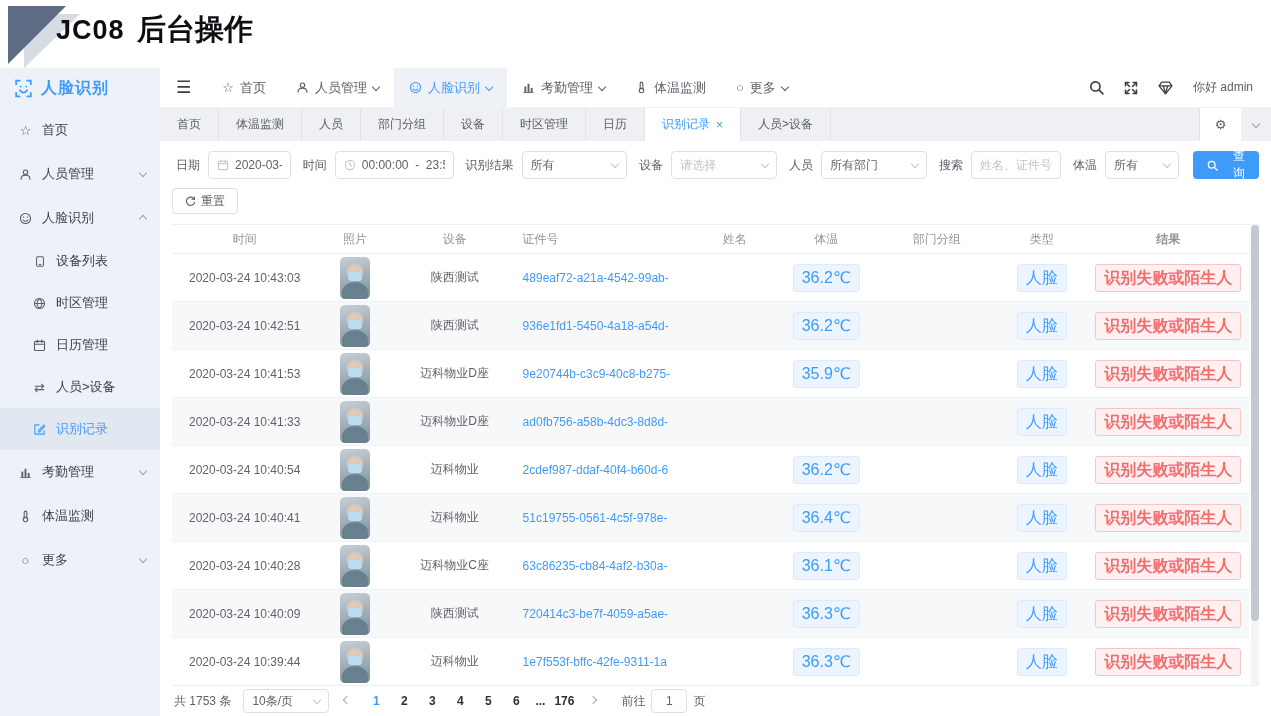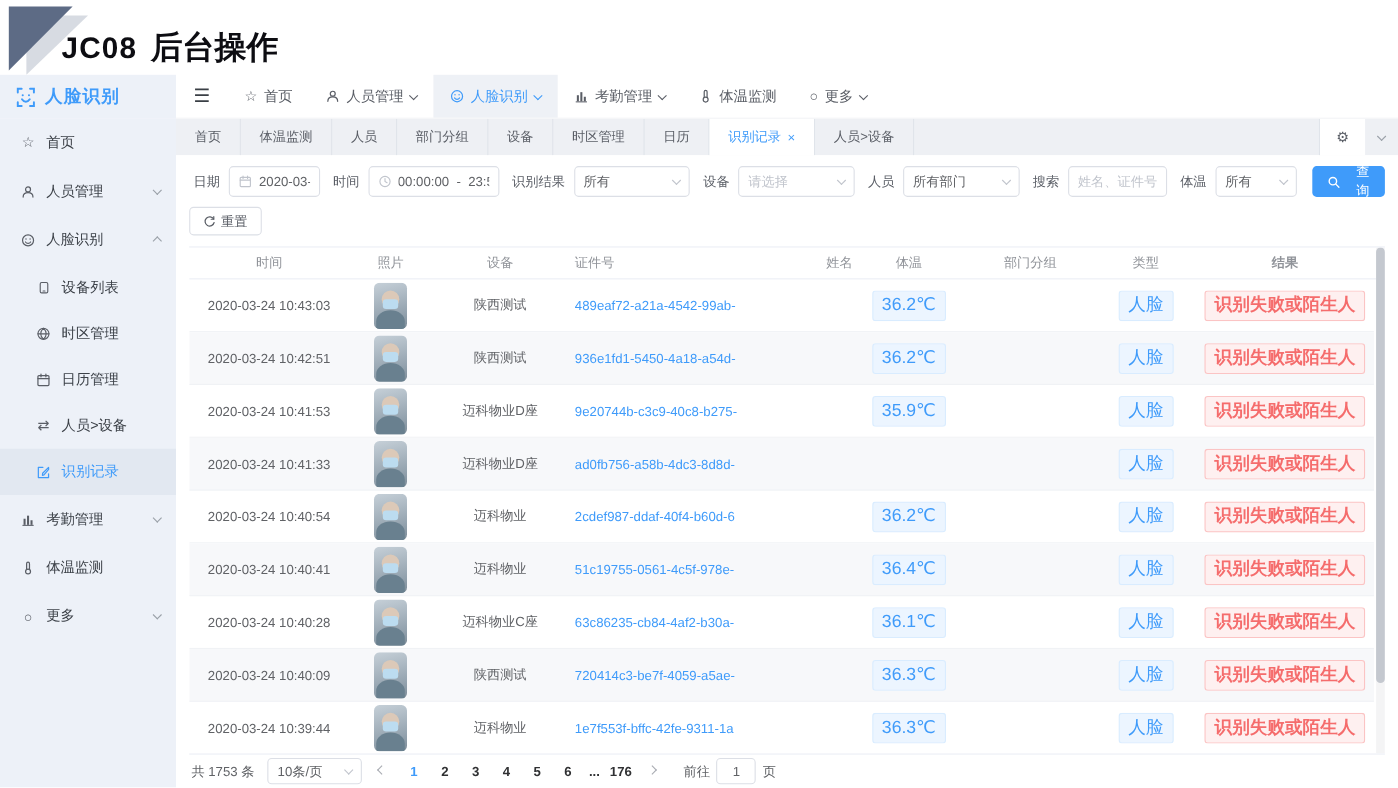--- a/index.html
+++ b/index.html
@@ -3,21 +3,21 @@
 <meta charset="utf-8">
 <style>
   * { margin:0; padding:0; box-sizing:border-box; }
   html,body { width:1271px; height:716px; overflow:hidden; background:#fff;
     font-family:"Liberation Sans","DejaVu Sans",sans-serif; }
   .stage { position:relative; width:1271px; height:716px; background:#fff; }
 
   
   .banner { position:relative; height:68px; background:#fff; }
   .banner svg.corner { position:absolute; left:0; top:0; }
-  .banner .title { position:absolute; left:56px; top:24px; font-weight:bold; color:#0d0d12; }
+  .banner .title { position:absolute; left:56px; top:10px; font-weight:bold; color:#0d0d12; }
   .banner .title .code { font-size:27px; letter-spacing:1px; font-family:"Liberation Sans",sans-serif; }
   .banner .title .txt { font-size:29px; font-family:"Liberation Serif","DejaVu Serif",serif; margin-left:8px; }
 
   
   .app { position:absolute; top:68px; left:0; right:0; bottom:0;
     display:grid; grid-template-columns:160px 1fr; grid-template-rows:40px 1fr; }
 
   
   .logo-cell { background:#edf1f8; display:flex; align-items:center; padding-left:14px; gap:8px; }
   .logo-cell .logo-txt { color:#3f9bfa; font-size:16px; font-weight:bold; letter-spacing:1px; }
@@ -73,21 +73,21 @@
 
   
   .table-card { margin-top:10px; border-top:1px solid #ebeef5; position:relative; flex:1; overflow:hidden; display:flex; flex-direction:column; }
   .thead { display:flex; height:30px; align-items:center; font-size:12px; color:#909399; border-bottom:1px solid #ebeef5; padding-right:10px; }
   .tviewport { height:442px; overflow:hidden; position:relative; padding-right:10px; }
   .trow { display:flex; align-items:center; height:48px; border-bottom:1px solid #f0f2f5; font-size:12px; color:#606266; }
   .trow:nth-child(even) { background:#f7f8fa; }
   .tc { text-align:center; overflow:hidden; white-space:nowrap; }
   .c-time { flex:0 0 13.5%; } .c-photo { flex:0 0 7%; } .c-dev { flex:0 0 11.5%; }
   .c-cert { flex:0 0 16.5%; text-align:left; padding-left:6px; }
-  .c-name { flex:0 0 7.5%;text-align:right; } .c-temp { flex:0 0 9.5%; } .c-dept { flex:0 0 11%; }
+  .c-name { flex:0 0 7.5%; } .c-temp { flex:0 0 9.5%; } .c-dept { flex:0 0 11%; }
   .c-type { flex:0 0 8.5%; } .c-res { flex:0 0 15%;font-weight:bold; }
   .link { color:#3f9bfa; cursor:pointer; }
   .badge { display:inline-block; font-size:16px; line-height:1; padding:5px 8px; border-radius:3px; }
   .badge:empty { display:none; }
   .b-blue { background:#ecf5ff; border:1px solid #d9ecff; color:#3f9bfa; }
   .b-red  { background:#fef0f0; border:1px solid #fbc4c4; color:#f56c6c; }
   .photo { width:30px; height:42px; border-radius:5px; margin:0 auto; overflow:hidden; background:linear-gradient(165deg,#c6d0d8 0%,#93a2ae 70%,#7c8b97 100%); position:relative; cursor:pointer; }
   .photo .head { position:absolute; left:7px; top:7px; width:16px; height:16px; border-radius:50%; background:#dcc9b8; }
   .photo .mask { position:absolute; left:8px; top:15px; width:14px; height:9px; border-radius:3px; background:#bcdcf0; }
   .photo .body { position:absolute; left:2px; top:25px; width:26px; height:20px; border-radius:50% 50% 0 0; background:#69808f; }
@@ -191,20 +191,41 @@
         </span>
         <span>体温监测</span>
       </div>
 
       <div class="nav-item">
         <span>○</span>
         <span>更多</span>
         <i class="chev"></i>
       </div>
 
+      <div class="nav-right">
+        <span class="icon-btn">
+          <svg class="i" width="15" height="15" viewBox="0 0 14 14" fill="none" stroke="#3a3f45" stroke-width="1.5" stroke-linecap="round">
+            <circle cx="6" cy="6" r="4.3"></circle>
+              <path d="M9.4 9.4L13 13"></path>
+          </svg>
+        </span>
+        <span class="icon-btn">
+          <svg class="i" width="14" height="14" viewBox="0 0 14 14" fill="none" stroke="#3a3f45" stroke-width="1.5" stroke-linecap="round">
+            <path d="M1.5 5V1.5H5M9 1.5h3.5V5M12.5 9v3.5H9M5 12.5H1.5V9"></path>
+            <path d="M2.5 2.5l3 3M11.5 2.5l-3 3M11.5 11.5l-3-3M2.5 11.5l3-3"></path>
+          </svg>
+        </span>
+        <span class="icon-btn">
+          <svg class="i" width="15" height="14" viewBox="0 0 14 13" fill="none" stroke="#3a3f45" stroke-width="1.2" stroke-linejoin="round">
+            <path d="M3.5 1h7L13 4.5 7 12 1 4.5z"></path>
+              <path d="M1 4.5h12M5 4.5L7 12M9 4.5L7 12"></path>
+          </svg>
+        </span>
+        <span class="greeting">你好 admin</span>
+      </div>
     </div>
 
     <div class="sidebar">
       <div class="side-item">
         <span class="side-ic">☆</span>
         <span class="lbl">首页</span>
       </div>
       <div class="side-item">
         <span class="side-ic">
           <svg class="i" width="13" height="13" viewBox="0 0 14 14" fill="none" stroke="currentColor" stroke-width="1.2" stroke-linecap="round">

